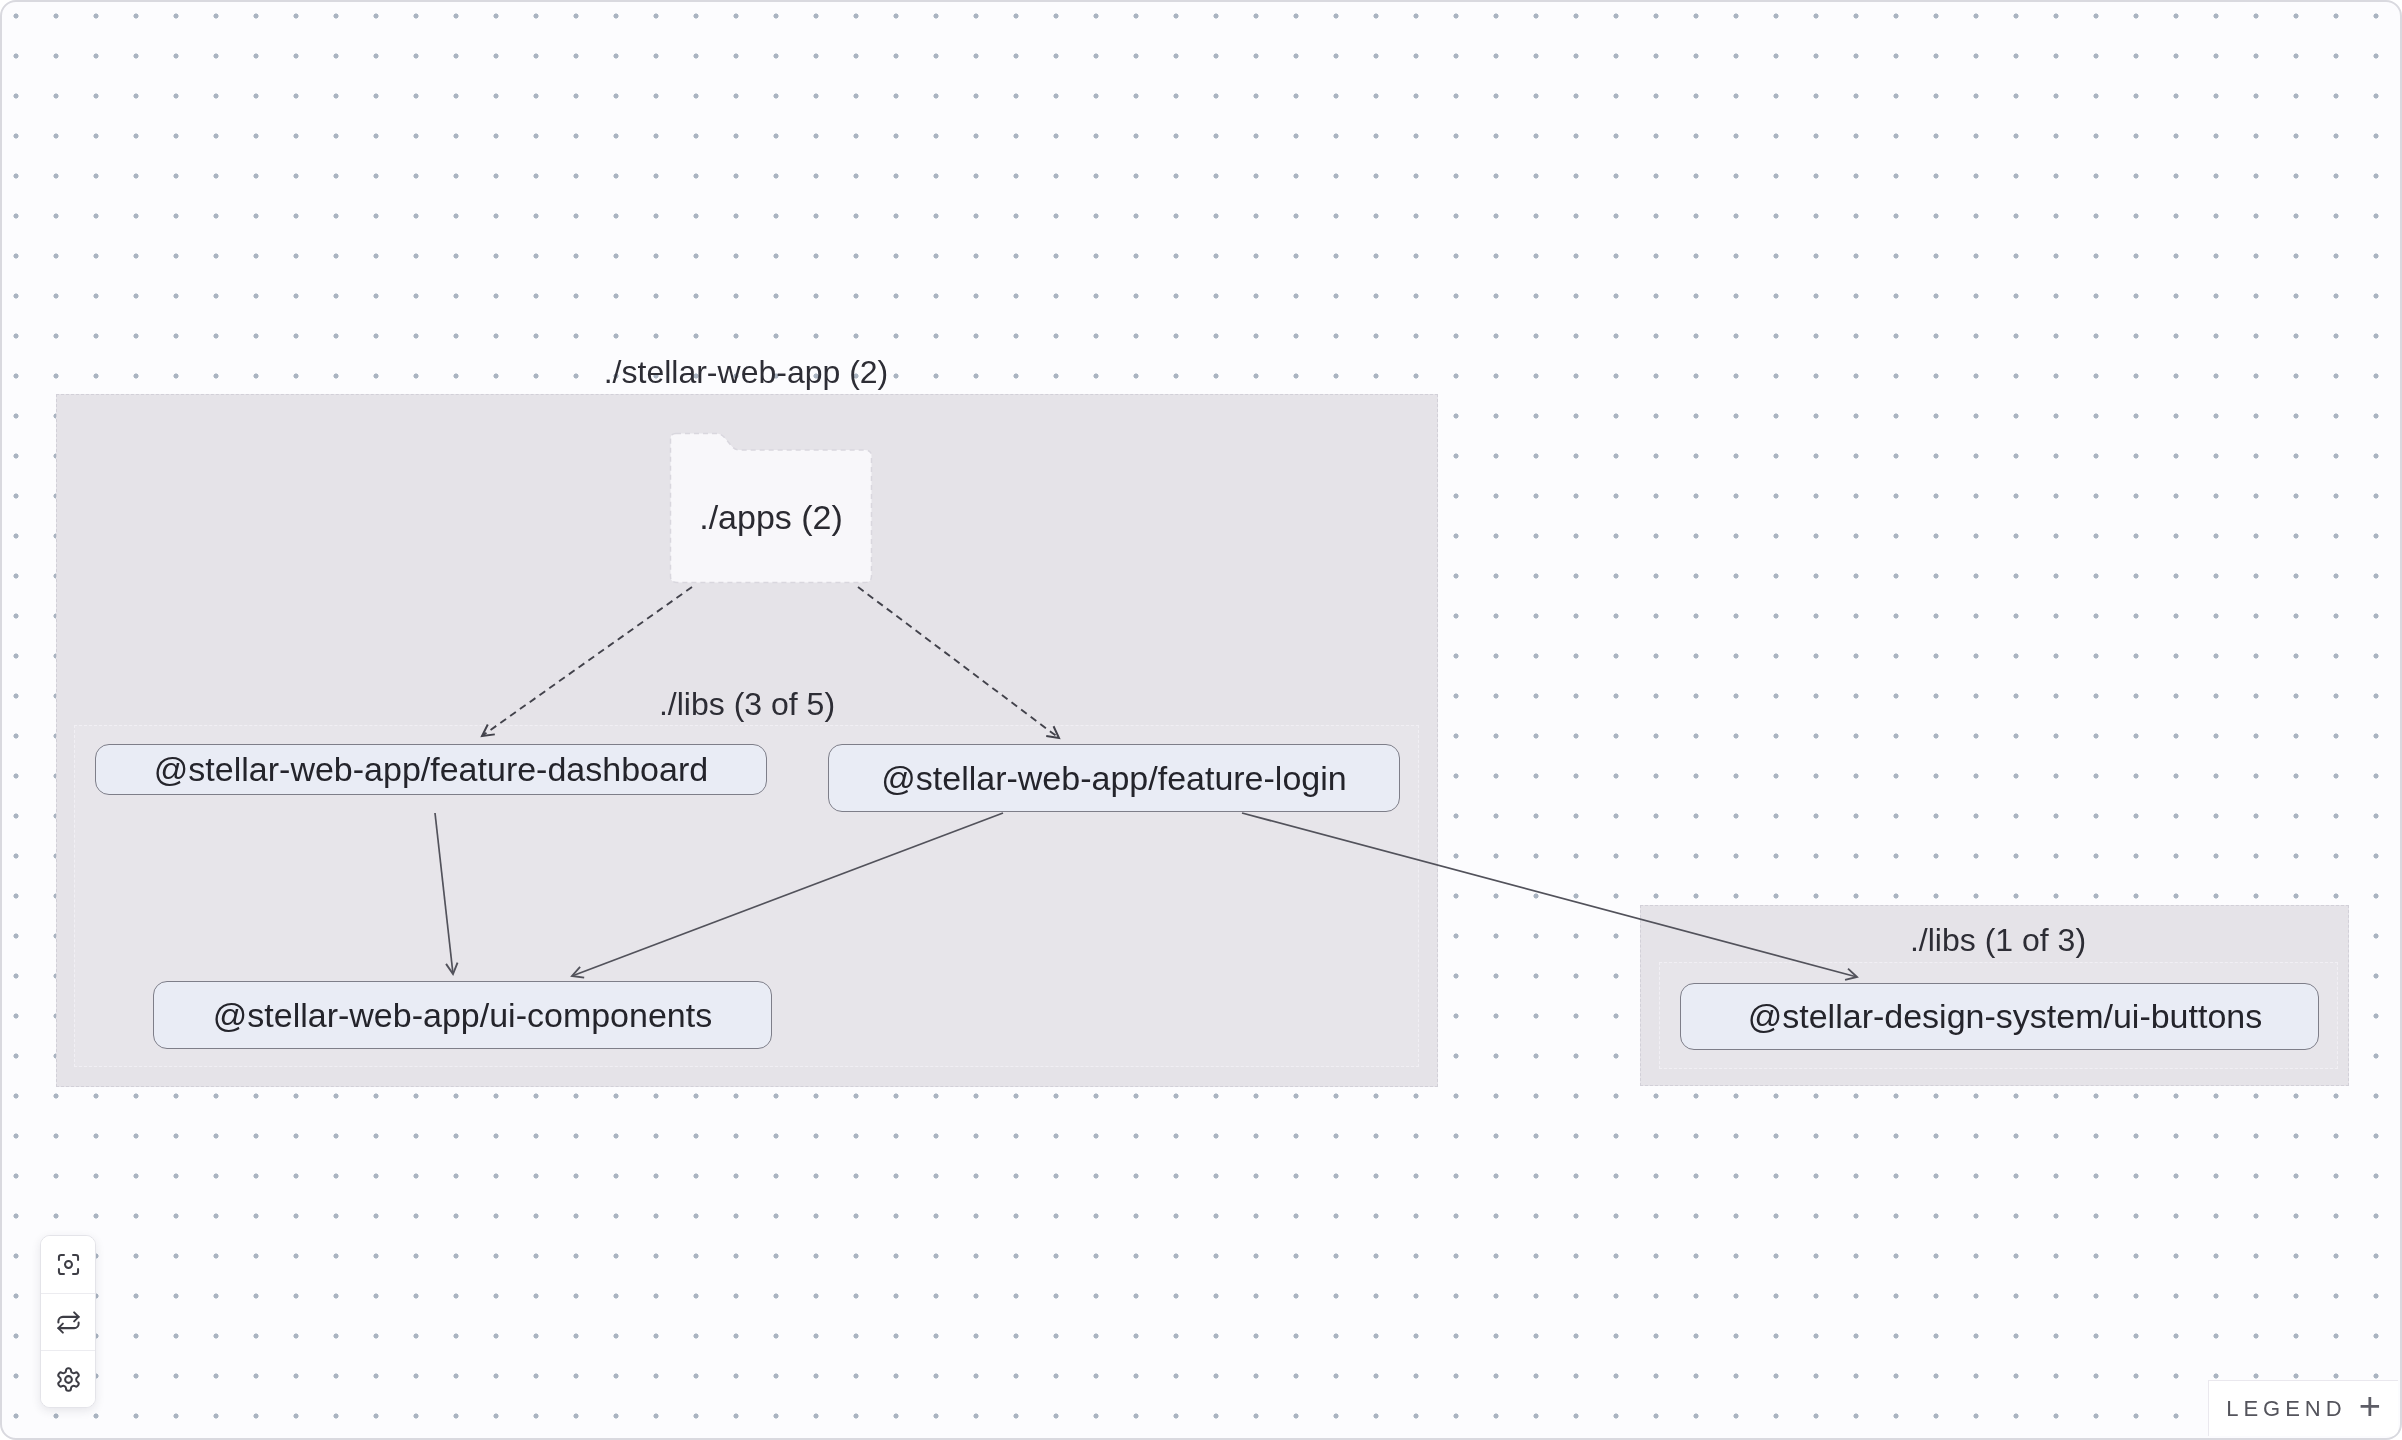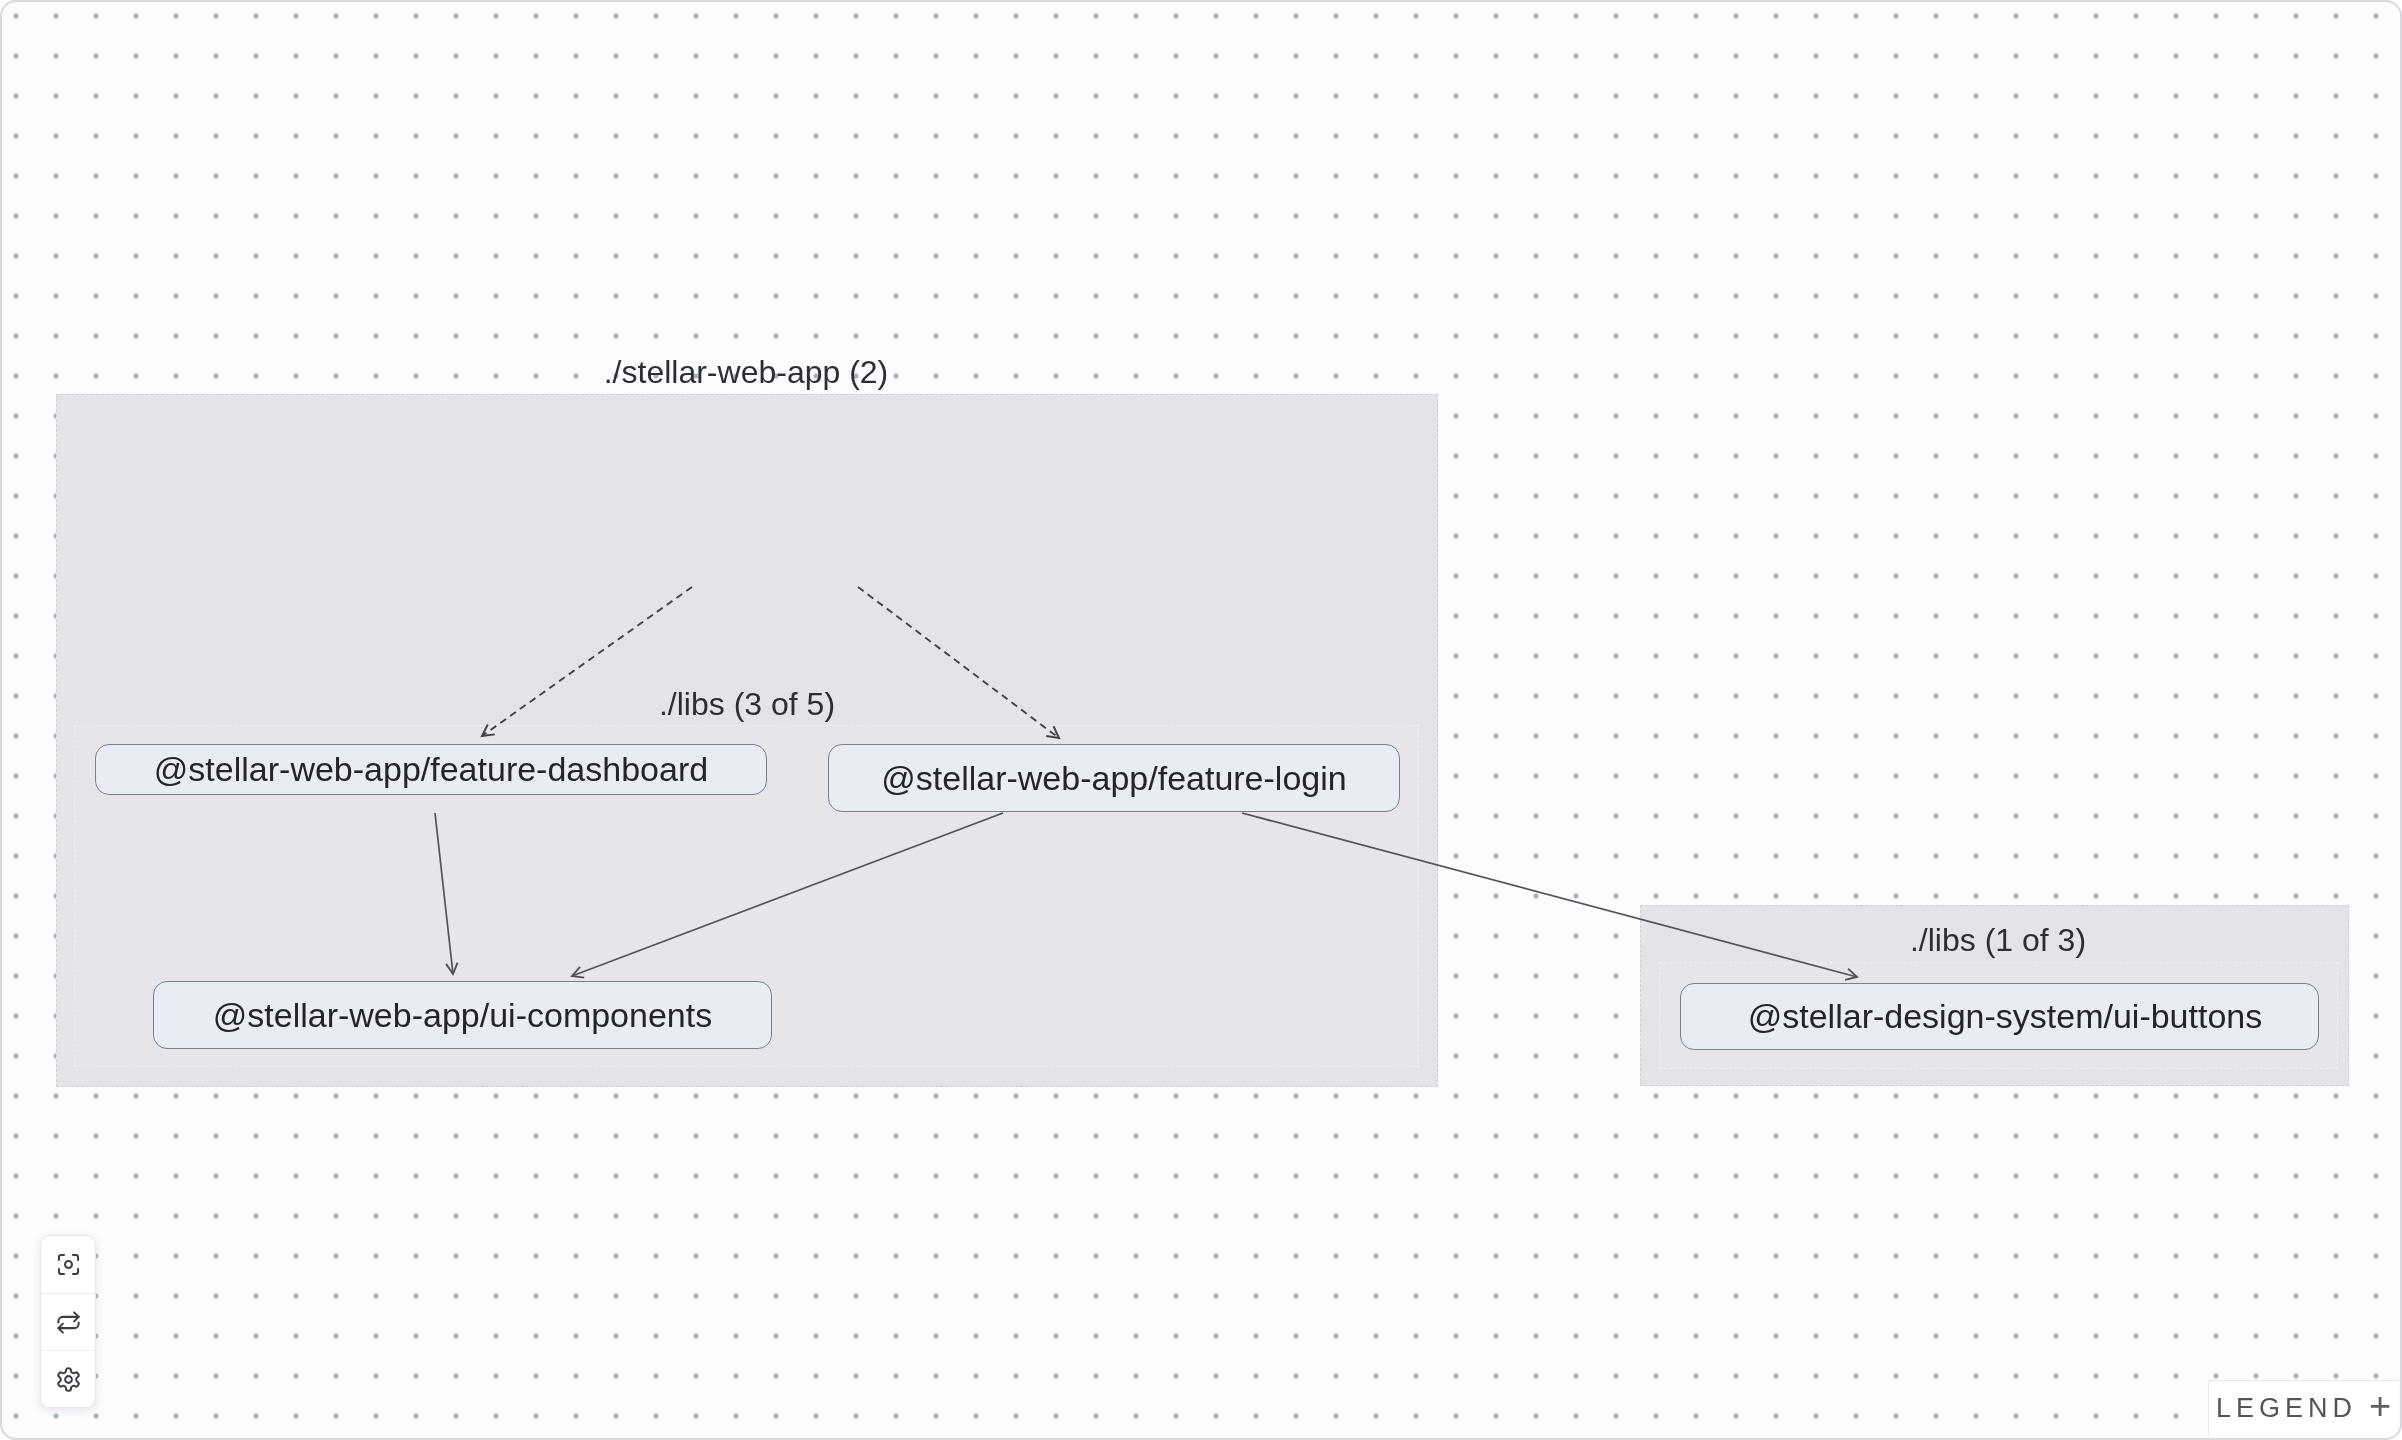--- a/index.html
+++ b/index.html
@@ -66,21 +66,21 @@
   .toolbar svg { stroke: #3d3d45; fill: none; stroke-width: 1.8;
     stroke-linecap: round; stroke-linejoin: round; }
 
   
   .legend {
     position: absolute; right: 2px; bottom: 2px; width: 190px; height: 56px;
     background: #ffffff; border-top: 1px solid #eae8ee; border-left: 1px solid #eae8ee;
     display: flex; align-items: center; justify-content: center; gap: 12px;
     cursor: pointer;
   }
-  .legend .legend-text { font-size: 27px; letter-spacing: 5px; color: #54545c; }
+  .legend .legend-text { font-size: 22px; letter-spacing: 5px; color: #54545c; }
   .legend .legend-plus { font-size: 38px; color: #5d5d66; margin-top: -4px; }
 </style>
 </head>
 <body>
 
 <div class="frame">
 
   <div class="group" style="left:54px; top:392px; width:1382px; height:693px;">
   </div>
   <div class="graph-label" style="left:744px; top:350px;">./stellar-web-app (2)</div>
@@ -102,20 +102,27 @@
         <path d="M1 1 L8.5 5 L1 9" fill="none" stroke="#52525b" stroke-width="1.3"></path>
       </marker>
     </defs>
     <path class="edge edge-dashed" d="M690 585 L480 734" marker-end="url(#vee-dark)"></path>
     <path class="edge edge-dashed" d="M856 585 L1057 736" marker-end="url(#vee-dark)"></path>
     <path class="edge edge-solid" d="M433 811 L451 972" marker-end="url(#vee-solid)"></path>
     <path class="edge edge-solid" d="M1001 811 L570 974" marker-end="url(#vee-solid)"></path>
     <path class="edge edge-solid" d="M1240 811 L1855 975" marker-end="url(#vee-solid)"></path>
   </svg>
 
+  <div class="folder">
+    <svg width="206" height="154" viewBox="0 0 206 154">
+      <path d="M8 2.5 H48 Q53 2.5 56 6 L64 15.5 Q67 19 72 19 H197 Q203.5 19 203.5 25.5 V145
+               Q203.5 151.5 197 151.5 H9 Q2.5 151.5 2.5 145 V8 Q2.5 2.5 8 2.5 Z" fill="#f8f7fa" stroke="#d9d7de" stroke-width="1.5" stroke-dasharray="5 4"></path>
+    </svg>
+    <div class="folder-label">./apps (2)</div>
+  </div>
 
   <div class="node" style="left:93px; top:742px; width:672px; height:51px;">
     <span>@stellar-web-app/feature-dashboard</span>
   </div>
   <div class="node" style="left:151px; top:979px; width:619px; height:68px;">
     <span>@stellar-web-app/ui-components</span>
   </div>
   <div class="node" style="left:826px; top:742px; width:572px; height:68px;">
     <span>@stellar-web-app/feature-login</span>
   </div>

